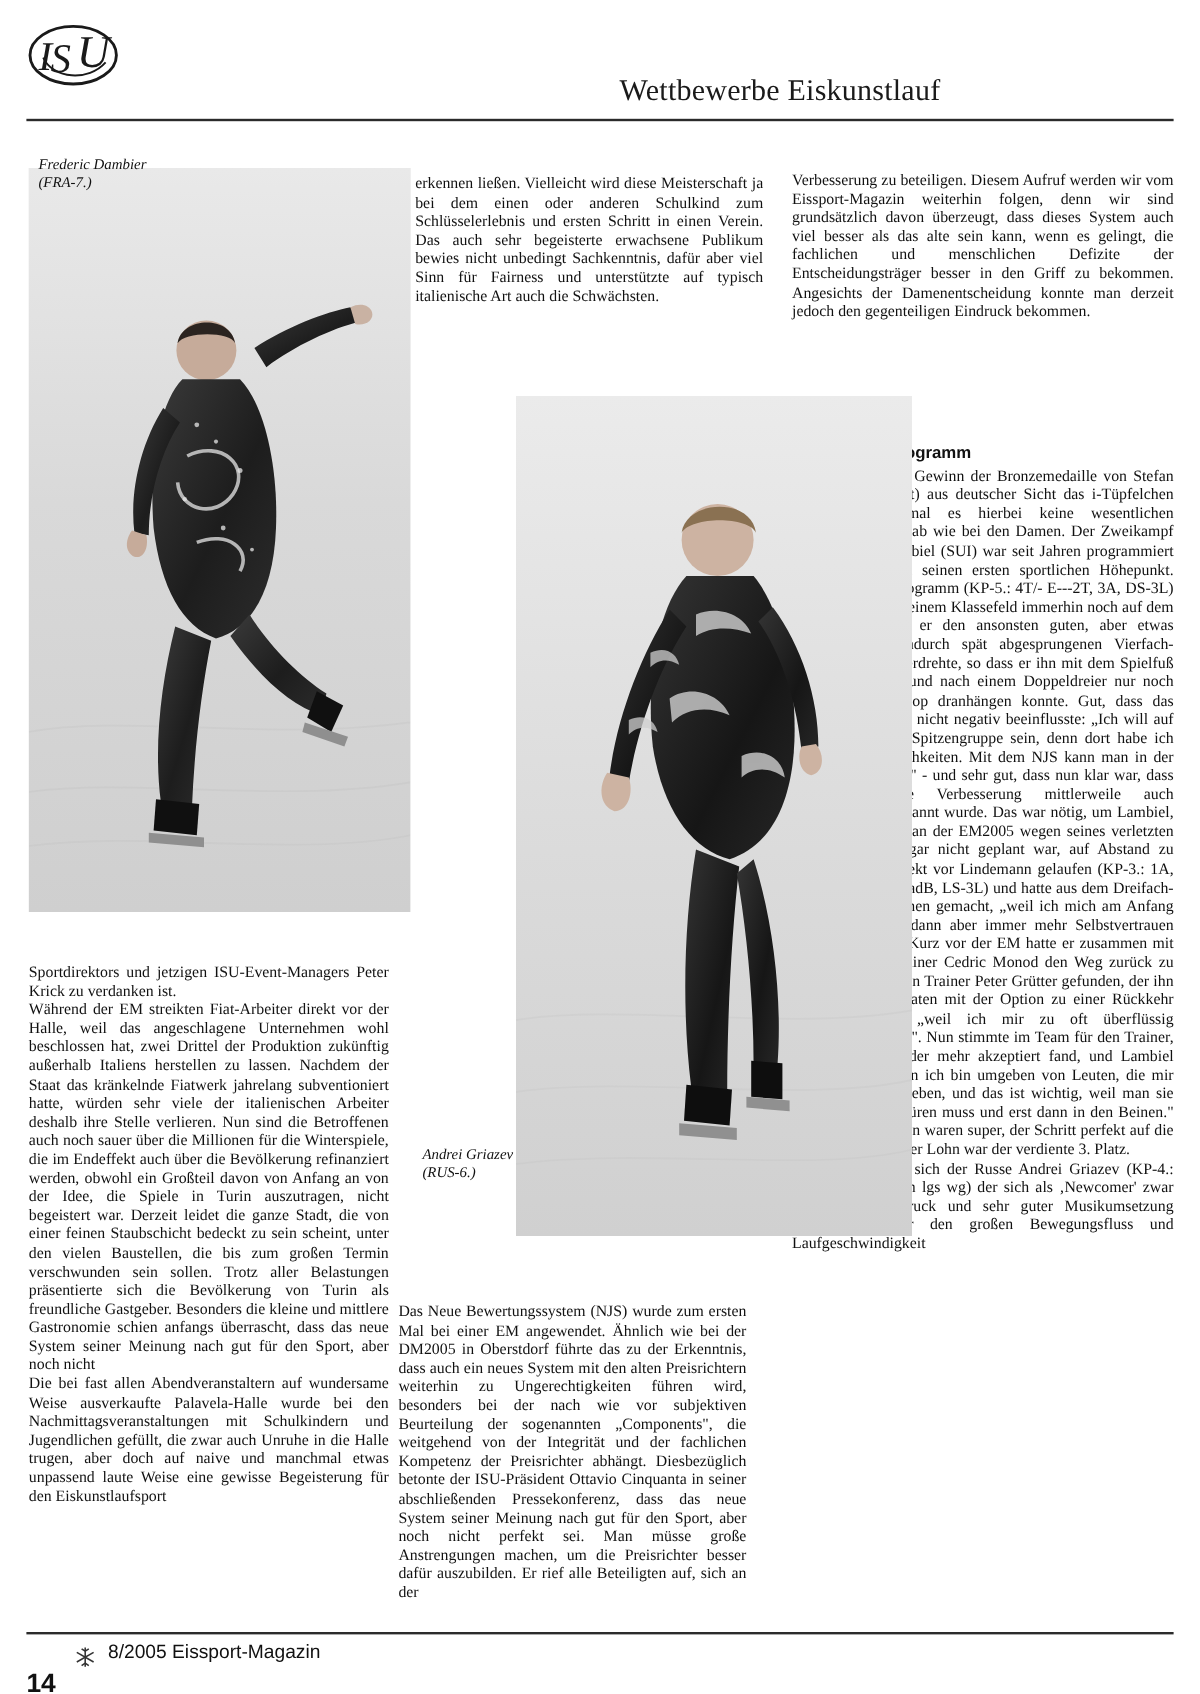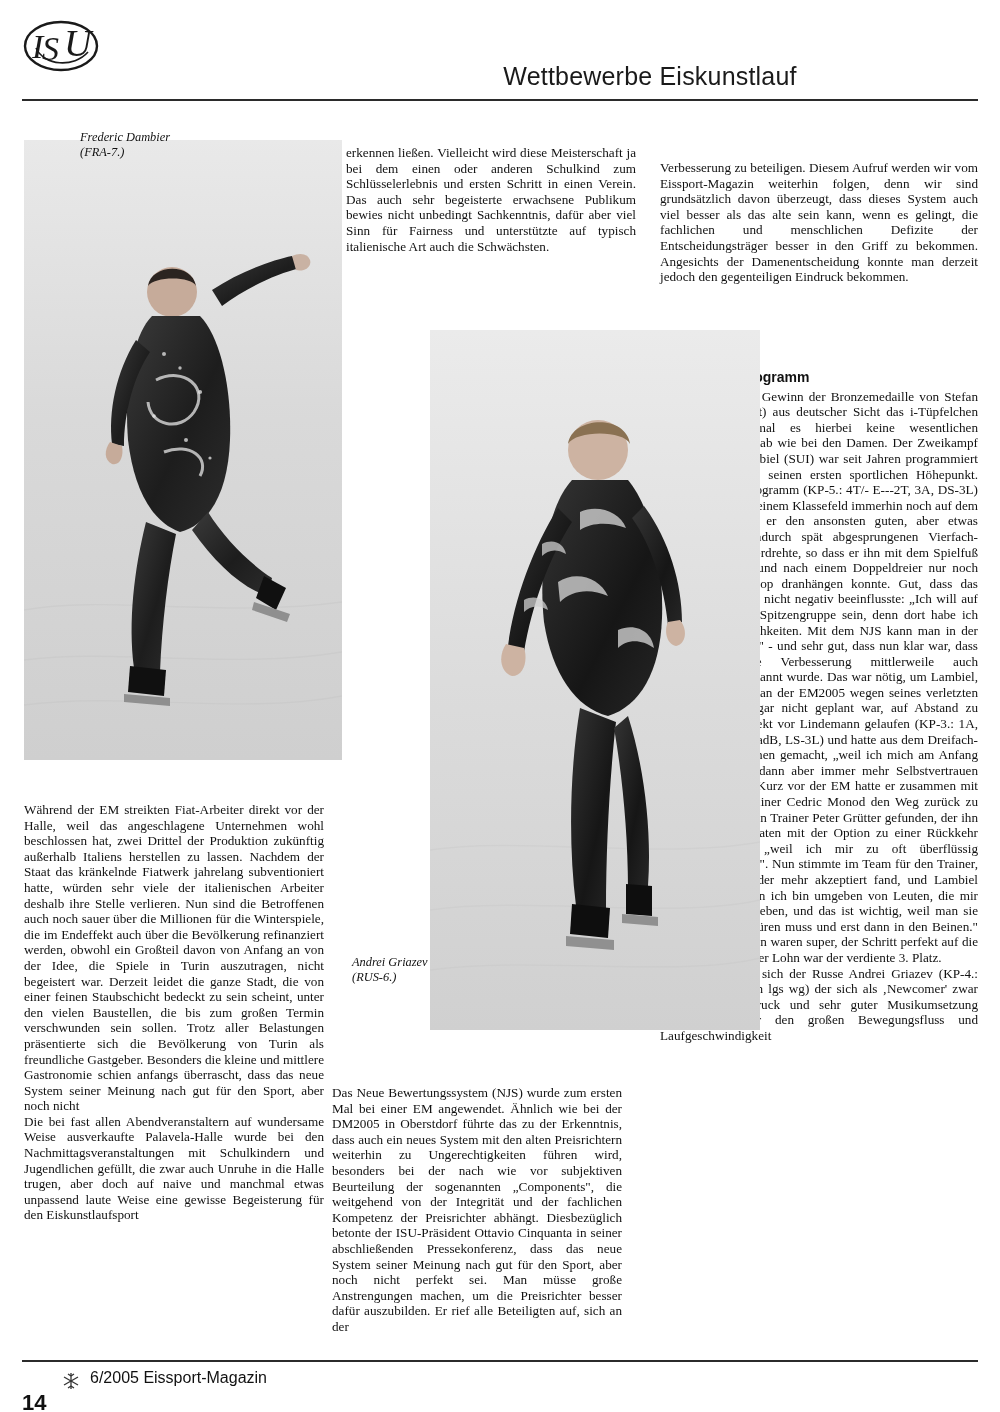--- a/index.html
+++ b/index.html
@@ -26,21 +26,21 @@
   .isu-logo {
     position: absolute;
     left: 22px; top: 18px;
     width: 78px; height: 56px;
   }
   .isu-logo svg { display: block; }
   .header-title {
     position: absolute;
     left: 360px; top: 62px;
     width: 580px;
-    font-family: Liberation Sans, sans-serif;
+    font-family: Liberation Serif, serif;
     font-size: 25px;
     letter-spacing: 0.2px;
     color: #1a1a1a;
     text-align: center;
   }
   .header-rule {
     position: absolute;
     left: 22px; top: 99px;
     width: 956px; height: 2px;
     background: #2b2b2b;
@@ -68,21 +68,21 @@
   #mid-col-top {
     left: 346px; top: 113px;
     width: 290px;
   }
   #mid-col-bottom {
     left: 332px; top: 1053px;
     width: 290px;
   }
   
   #right-col-top {
-    left: 660px; top: 128px;
+    left: 660px; top: 110px;
     width: 318px;
   }
   #right-col-body {
     left: 660px; top: 338px;
     width: 318px;
   }
   .section-head {
     font-family: "Liberation Sans", sans-serif;
     font-weight: bold;
     font-size: 14px;
@@ -107,21 +107,21 @@
   }
   .caption {
     position: absolute;
     font-family: "Liberation Serif", serif;
     font-size: 12.4px;
     line-height: 14.5px;
     font-style: italic;
     color: #111;
     z-index: 5;
   }
-  #cap-dambier { left: 32px; top: 130px; width: 200px; margin-left: 48px; }
+  #cap-dambier { left: 32px; top: 130px; width: 200px; }
   #cap-griazev { left: 352px; top: 955px; width: 170px; z-index: 6;}
 
   
   .ghost {
     position: absolute;
     left: 150px; top: 140px;
     width: 520px;
     font-family: "Liberation Sans", sans-serif;
     font-weight: bold;
     font-size: 40px;
@@ -294,20 +294,21 @@
       <path d="M142 574 L 180 578 L 178 608 L 140 604 Z" fill="#0e0e0e"></path>
       <path d="M136 606 L 184 610 L 184 620 L 136 616 Z" fill="#909090"></path>
       <path d="M196 554 L 222 556 L 222 586 L 196 584 Z" fill="#0e0e0e"></path>
       <path d="M192 584 L 228 587 L 228 596 L 192 593 Z" fill="#909090"></path>
     </svg>
   </div>
   <div class="caption" id="cap-griazev" style="white-space: pre-line;">Andrei Griazev
 (RUS-6.)</div>
 
   <div class="col" id="left-col">
+    <p>Sportdirektors und jetzigen ISU-Event-Managers Peter Krick zu verdanken ist.</p>
     <p>Während der EM streikten Fiat-Arbeiter direkt vor der Halle, weil das angeschlagene Unternehmen wohl beschlossen hat, zwei Drittel der Produktion zukünftig außerhalb Italiens herstellen zu lassen. Nachdem der Staat das kränkelnde Fiatwerk jahrelang subventioniert hatte, würden sehr viele der italienischen Arbeiter deshalb ihre Stelle verlieren. Nun sind die Betroffenen auch noch sauer über die Millionen für die Winterspiele, die im Endeffekt auch über die Bevölkerung refinanziert werden, obwohl ein Großteil davon von Anfang an von der Idee, die Spiele in Turin auszutragen, nicht begeistert war. Derzeit leidet die ganze Stadt, die von einer feinen Staubschicht bedeckt zu sein scheint, unter den vielen Baustellen, die bis zum großen Termin verschwunden sein sollen. Trotz aller Belastungen präsentierte sich die Bevölkerung von Turin als freundliche Gastgeber. Besonders die kleine und mittlere Gastronomie schien anfangs überrascht, dass das neue System seiner Meinung nach gut für den Sport, aber noch nicht</p>
     <p>Die bei fast allen Abendveranstaltern auf wundersame Weise ausverkaufte Palavela-Halle wurde bei den Nachmittagsveranstaltungen mit Schulkindern und Jugendlichen gefüllt, die zwar auch Unruhe in die Halle trugen, aber doch auf naive und manchmal etwas unpassend laute Weise eine gewisse Begeisterung für den Eiskunstlaufsport</p>
   </div>
 
   <div class="col" id="mid-col-top">
     <p>erkennen ließen. Vielleicht wird diese Meisterschaft ja bei dem einen oder anderen Schulkind zum Schlüsselerlebnis und ersten Schritt in einen Verein. Das auch sehr begeisterte erwachsene Publikum bewies nicht unbedingt Sachkenntnis, dafür aber viel Sinn für Fairness und unterstützte auf typisch italienische Art auch die Schwächsten.</p>
   </div>
 
   <div class="col" id="mid-col-bottom">
     <p>Das Neue Bewertungssystem (NJS) wurde zum ersten Mal bei einer EM angewendet. Ähnlich wie bei der DM2005 in Oberstdorf führte das zu der Erkenntnis, dass auch ein neues System mit den alten Preisrichtern weiterhin zu Ungerechtigkeiten führen wird, besonders bei der nach wie vor subjektiven Beurteilung der sogenannten „Components", die weitgehend von der Integrität und der fachlichen Kompetenz der Preisrichter abhängt. Diesbezüglich betonte der ISU-Präsident Ottavio Cinquanta in seiner abschließenden Pressekonferenz, dass das neue System seiner Meinung nach gut für den Sport, aber noch nicht perfekt sei. Man müsse große Anstrengungen machen, um die Preisrichter besser dafür auszubilden. Er rief alle Beteiligten auf, sich an der</p>
@@ -330,16 +331,16 @@
       <svg width="22" height="18" viewBox="0 0 22 18" xmlns="http://www.w3.org/2000/svg">
         <g stroke="#333" stroke-width="1.3" fill="none">
           <path d="M11 1 L11 17"></path>
           <path d="M4 5 L18 13"></path>
           <path d="M4 13 L18 5"></path>
           <path d="M11 4 L8 2 M11 4 L14 2"></path>
           <path d="M11 14 L8 16 M11 14 L14 16"></path>
         </g>
       </svg>
     </div>
-    <div class="footer-text">6/2005 Eissport-Magazin</div>
+    <div class="footer-text">8/2005 Eissport-Magazin</div>
   </div>
 
 </div>
 
 </body></html>

